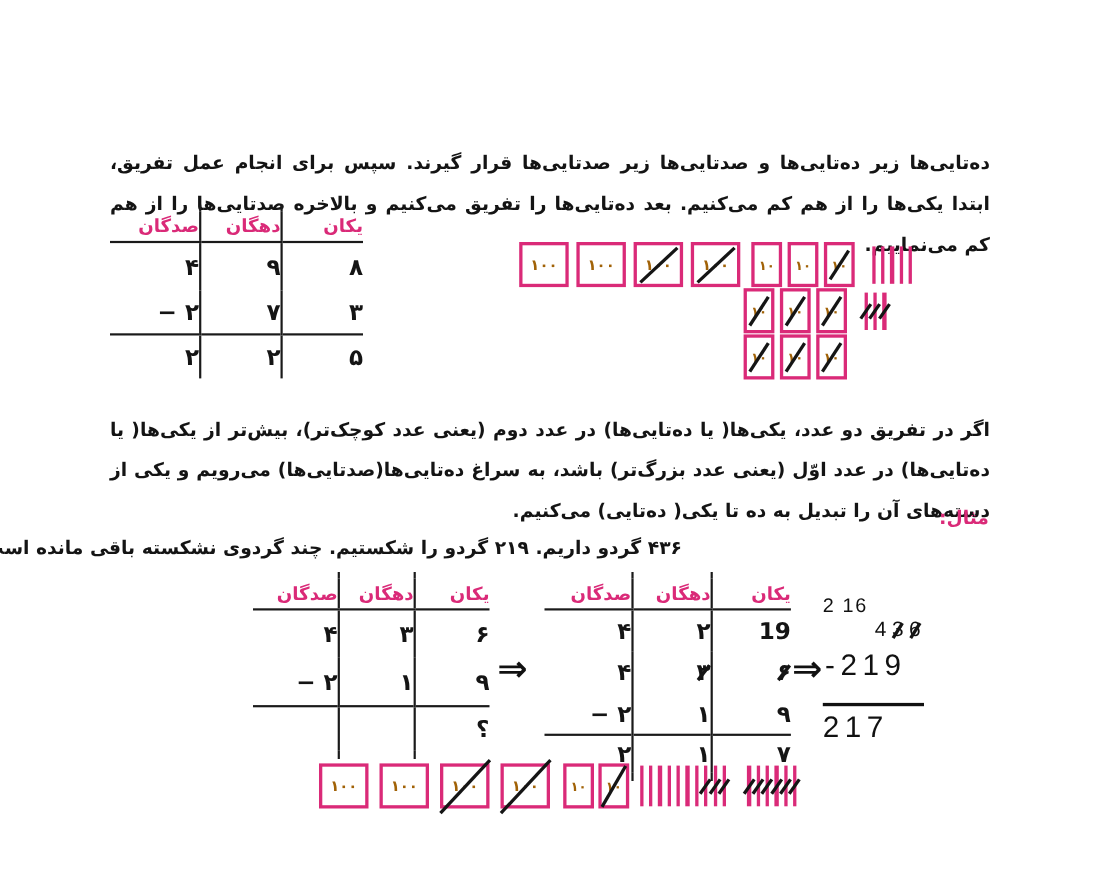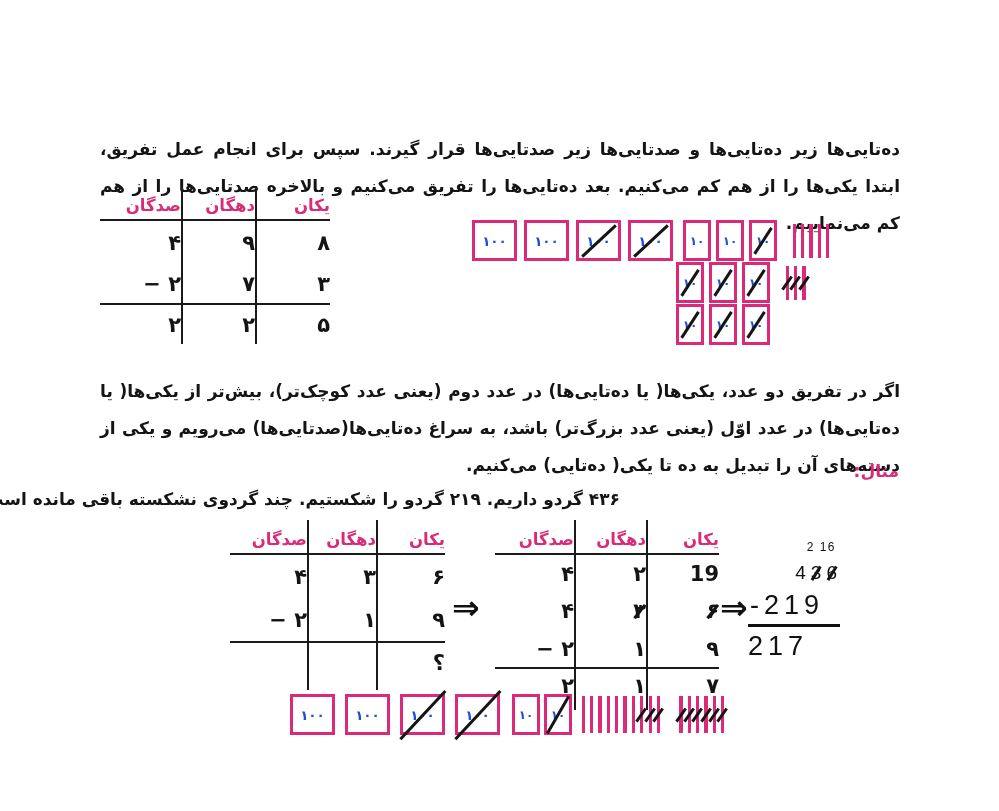--- a/index.html
+++ b/index.html
@@ -25,21 +25,21 @@
   .ptable tr.head td { color:var(--accent); font-size:16.5px; border-bottom:2.5px solid #1a1a1a; }
   .ptable tr.res td { border-top:2.5px solid #1a1a1a; }
 
   
   .boxrow { position:absolute; display:flex; align-items:center; }
   .boxgroup { display:flex; }
   .boxgroup.big { column-gap:7px; }
   .boxgroup.small { column-gap:5px; }
   .box { position:relative; background:#fff; border:3px solid var(--accent);
          display:flex; align-items:center; justify-content:center; }
-  .box span { font-weight:bold; color:#1d4ed8; }
+  .box span { font-weight:bold; color:#a16207; }
   .box.big { width:45px; height:41px; font-size:13.5px; }
   .box.small { width:28px; height:41px; font-size:12px; }
   .box.crossed::after { content:""; position:absolute; left:50%; top:50%; width:118%; height:3px;
          background:#151515; transform:translate(-50%,-50%) rotate(-43deg); }
   .box.small.crossed::after { width:140%; transform:translate(-50%,-50%) rotate(-57deg); }
   .long .box.big.crossed::after { width:170%; transform:translate(-50%,-50%) rotate(-47deg); }
   .long .box.small.crossed::after { width:195%; transform:translate(-50%,-50%) rotate(-60deg); }
 
   
   .tallygroup { display:flex; align-items:center; }
@@ -52,26 +52,26 @@
   .struck { position:relative; display:inline-block; }
   .struck::after { content:""; position:absolute; left:-18%; top:46%; width:136%; height:2.6px;
          background:#151515; transform:rotate(-52deg); }
 
   
   .arrow { position:absolute; font-size:33px; color:#111; font-weight:bold; }
 
   
   .arith { position:absolute; left:748px; top:540px; width:92px; direction:ltr;
            font-family:"Liberation Sans",sans-serif; color:#111; }
-  .arith .carry { text-align:right; font-size:12px; letter-spacing:1.5px; height:18px; padding-right:4px; }
+  .arith .carry { text-align:left; font-size:18px; letter-spacing:1.5px; height:18px; padding-right:4px; }
   .arith .minuend { text-align:right; font-size:19px; line-height:30px; padding-right:3px; }
   .arith .minuend span { display:inline-block; margin-left:5px; }
   .arith .minuend .struck::after { width:150%; left:-25%; transform:rotate(-58deg); }
   .arith .subtrahend { font-size:27px; line-height:32px; letter-spacing:5px;
-           border-bottom:3px solid #111; padding:1px 0 3px 2px; }
+           border-bottom:3px solid #111; padding:1px 0 18px 2px; }
   .arith .result { font-size:27px; line-height:32px; letter-spacing:5px; text-align:left; padding-top:3px; }
 </style>
 </head>
 <body>
 
 <div class="page">
 
   <p class="para p1">ده‌تایی‌ها زیر ده‌تایی‌ها و صدتایی‌ها زیر صدتایی‌ها قرار گیرند. سپس برای انجام عمل تفریق، ابتدا یکی‌ها را از هم کم می‌کنیم. بعد ده‌تایی‌ها را تفریق می‌کنیم و بالاخره صدتایی‌ها را از هم کم می‌نماییم.</p>
 
   <table class="ptable" style="left:100px; top:186px;">

